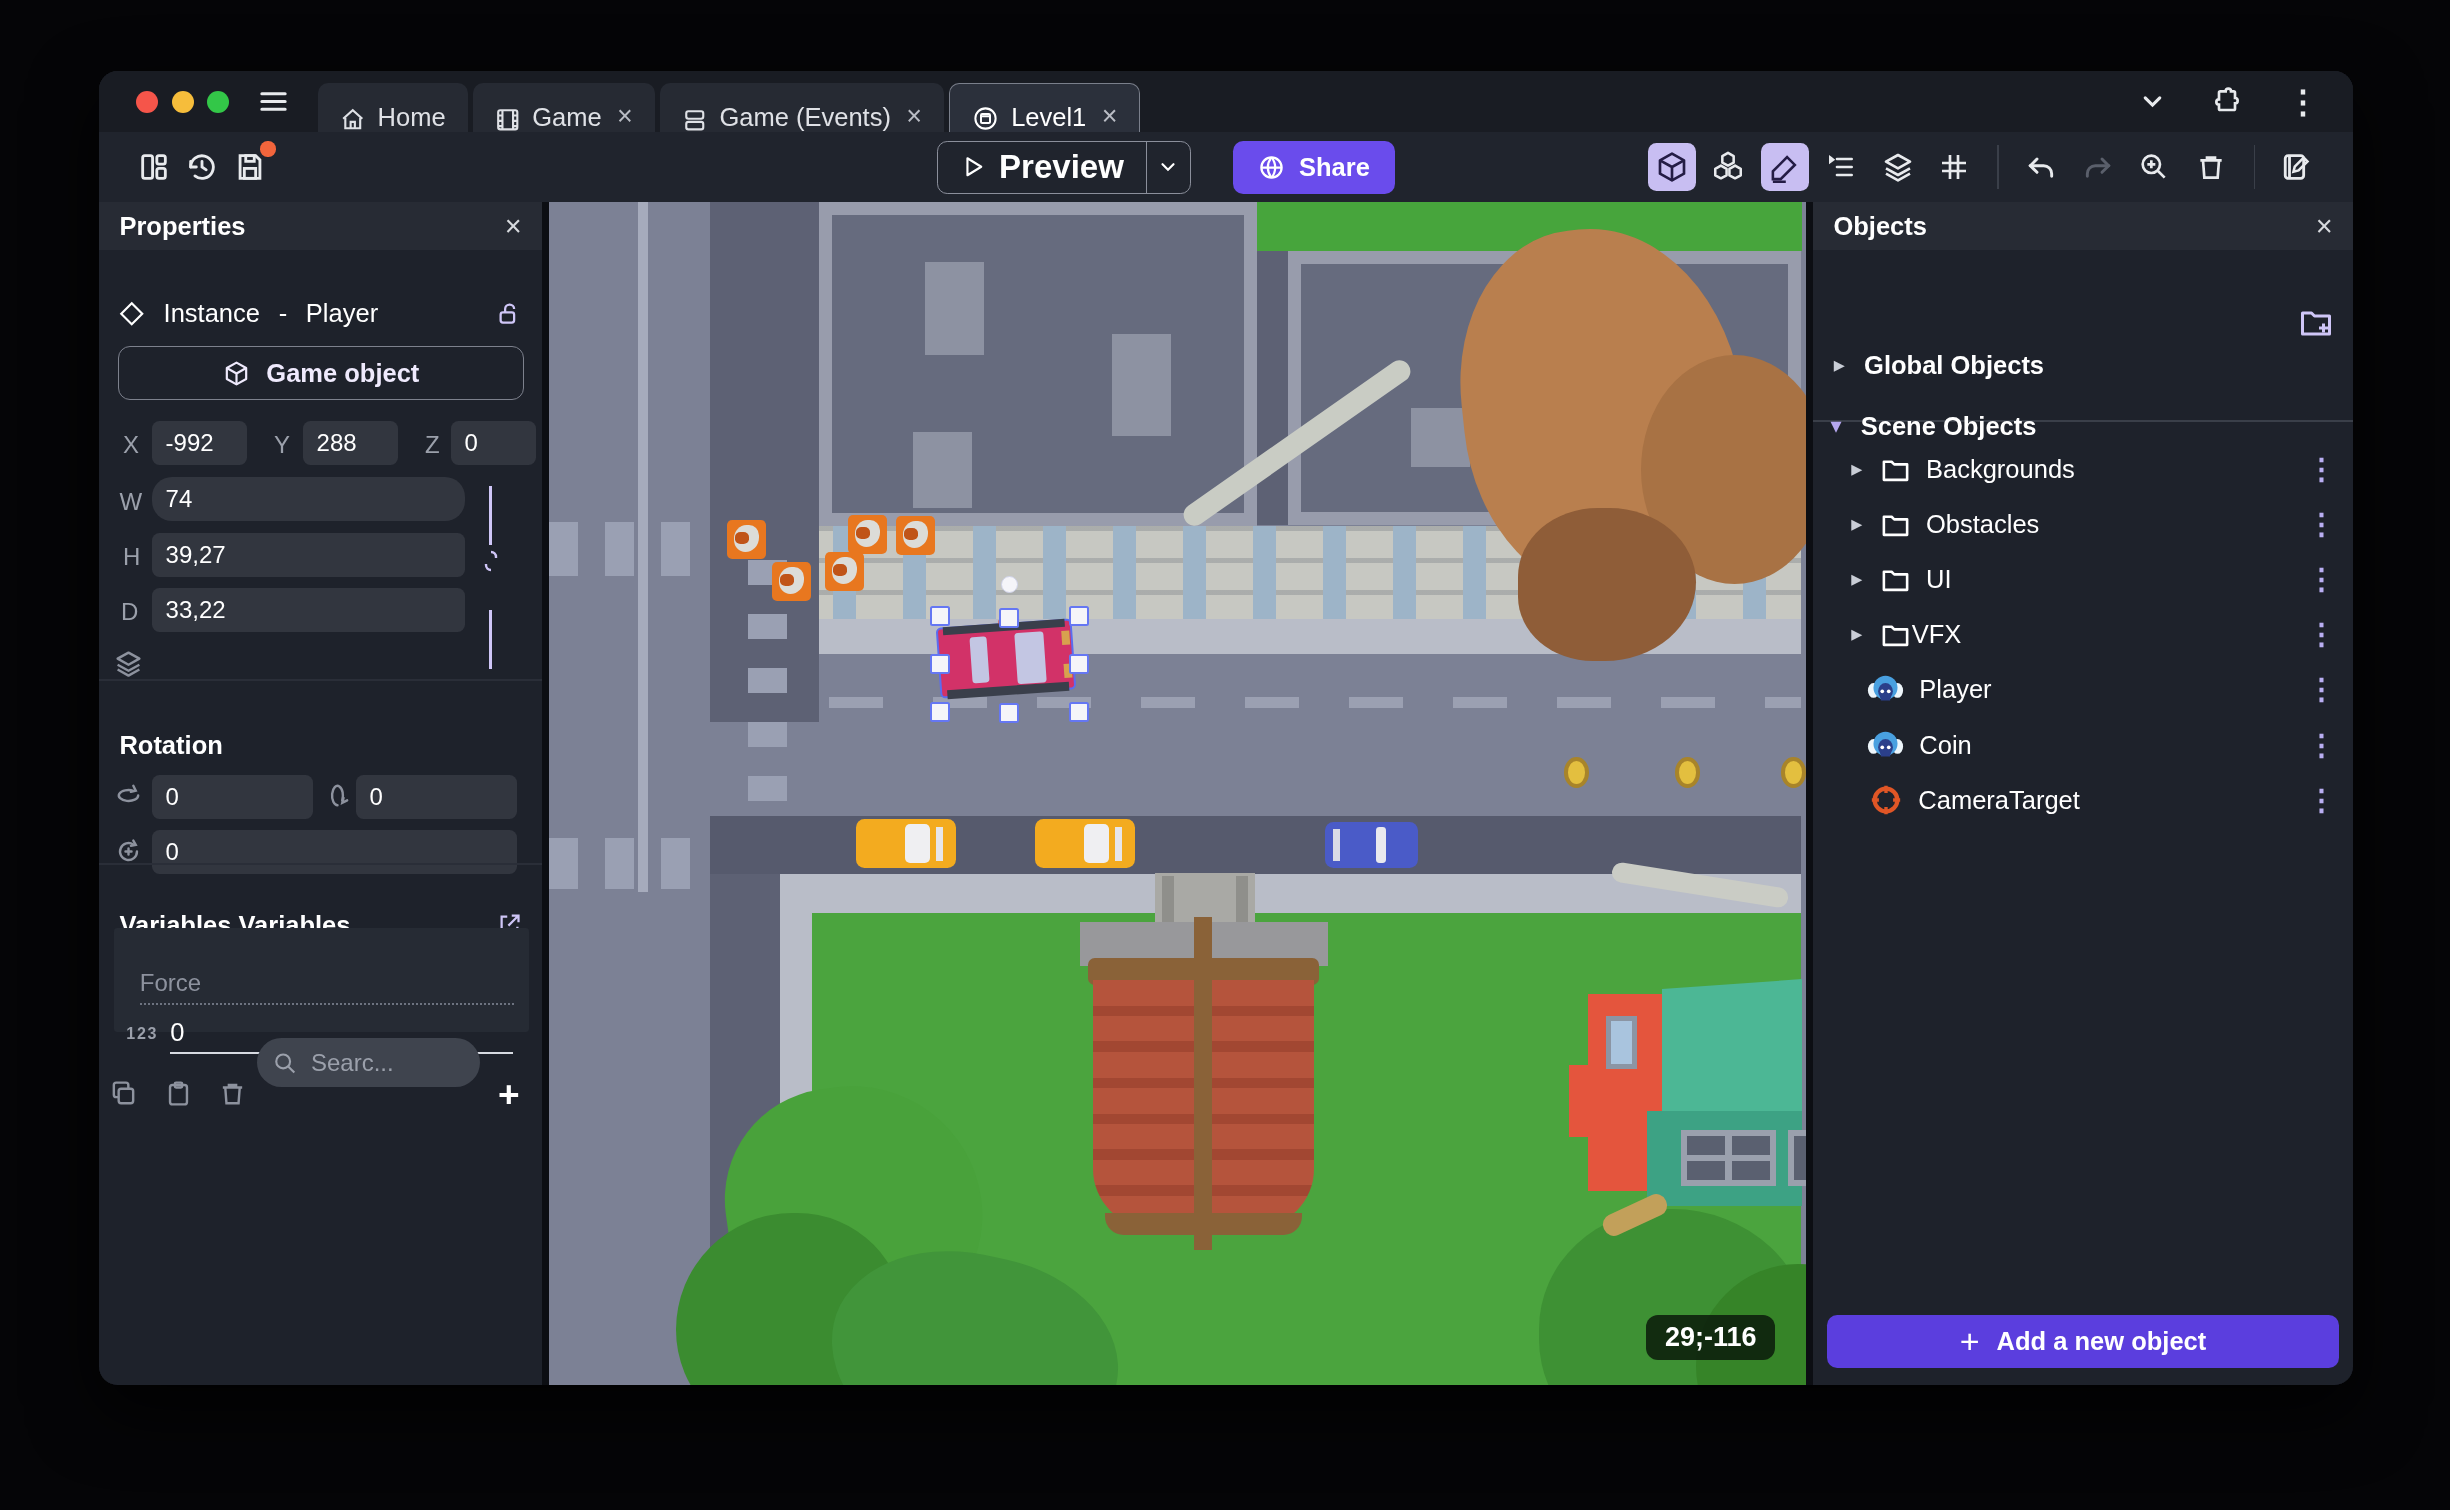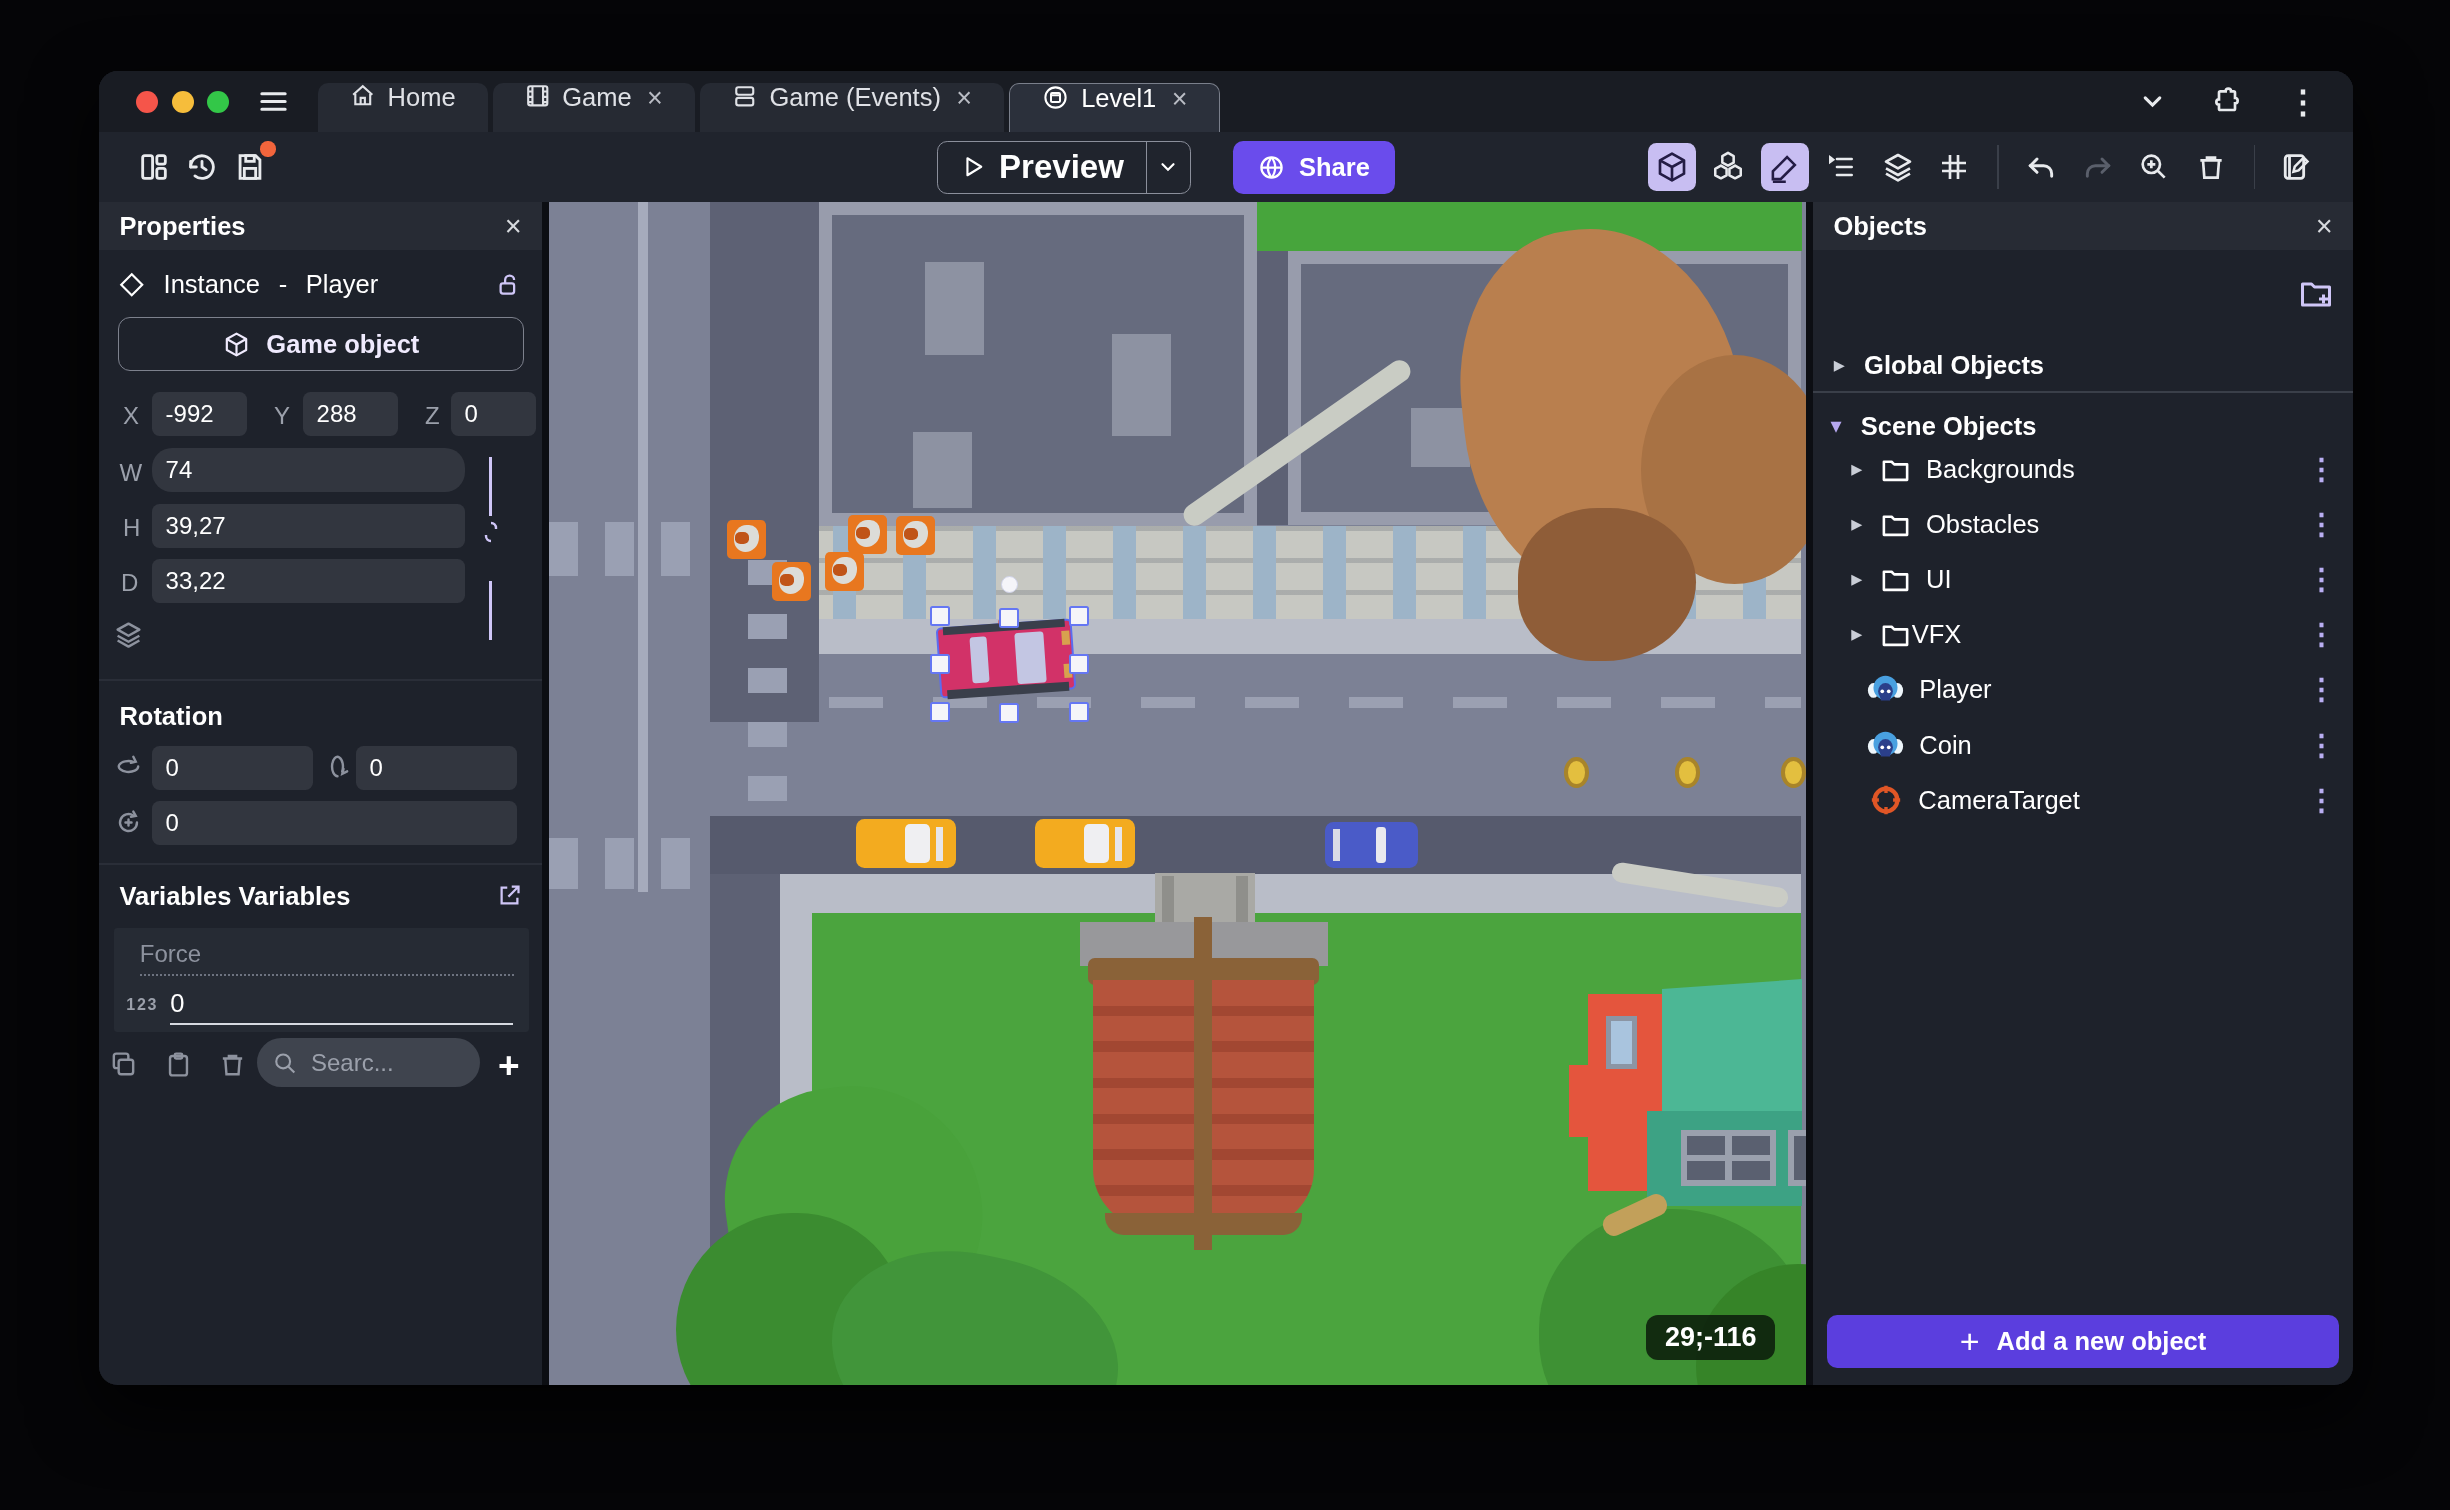--- a/index.html
+++ b/index.html
@@ -7,21 +7,21 @@
   .stage { position:relative; width:2450px; height:1510px; overflow:hidden; }
   .window { position:absolute; left:99px; top:71px; width:2254px; height:1314px;
             background:#20242d; border-radius:18.7px; overflow:hidden;
             box-shadow:0 25.5px 68px rgba(0,0,0,.8); display:flex; flex-direction:column; }
 
   
   .titlebar { height:61px; background:#191c23; display:flex; align-items:center; padding:0 34px 0 37px; flex:0 0 auto; }
   .dot { width:22px; height:22px; border-radius:50%; margin-right:13.6px; }
   .hamburger { margin:0 29px 0 15.3px; color:#e8eaed; }
   .tabs { display:flex; align-items:flex-end; height:100%; gap:5.1px; }
-  .tab { display:flex; align-items:flex-start; gap:12px; height:49px; margin-top:12px; padding:0 32px;
+  .tab { display:flex; align-items:flex-end; gap:12px; height:49px; margin-top:12px; padding:0 22px;
          background:#262a33; border-radius:10.2px 10.2px 0 0; color:#dfe1e6; font-size:25.5px; }
   .tab.active { background:#2b303b; border:1.7px solid #7a7f8b; border-bottom:none; color:#ffffff; }
   .tab .close { font-size:27px; color:#b9bcc4; margin-left:3.4px; }
   .bar-right { margin-left:auto; display:flex; align-items:center; gap:44px; color:#e8eaed; }
   .kebab-glyph { font-size:32px; font-weight:bold; color:#e8eaed; line-height:1; }
 
   
   .toolbar { height:70px; background:#20242d; display:flex; align-items:center; padding:0 31px; flex:0 0 auto; }
   .tool-ic { width:48px; height:48px; display:flex; align-items:center; justify-content:center;
              color:#e8eaed; border-radius:8.5px; position:relative; }
@@ -40,21 +40,21 @@
   .content { flex:1; display:flex; background:#0c0e13; overflow:hidden; }
   .panel { background:#1e222b; position:relative; }
   .panel-header { height:48px; background:#272b34; display:flex; align-items:center; padding:0 20.4px;
                   color:#fff; font-size:25.5px; font-weight:bold; }
   .panel-header .close { margin-left:auto; font-size:29px; font-weight:normal; color:#d7dade; }
   .props { width:443px; flex:0 0 auto; margin-right:6.8px; }
   .objects { width:540px; flex:0 0 auto; margin-left:6.8px; }
   .canvas { flex:1; position:relative; background:#7c8195; overflow:hidden; }
 
   
-  .abs { position:absolute; }
+  .abs { position:absolute;margin-top:29px; }
   .lbl { color:#9ba0ab; font-size:24px; }
   .field { background:#32363f; border:none; border-radius:7.6px; color:#fff; font-size:24px;
            font-family:"Liberation Sans",sans-serif; padding:0 13.6px; height:44px; }
   .sec-divider { position:absolute; left:0; right:0; height:1.7px; background:#2a2e38; }
   .props .title2 { color:#fff; font-size:25.5px; font-weight:bold; }
   .vars-block { position:absolute; left:15.3px; width:415px; background:#262b34; border-radius:3.4px; }
   .icon-dim { color:#8d929e; }
   .pill { background:#3f444e; border:none; border-radius:25.5px; color:#fff; font-size:24px;
           font-family:"Liberation Sans",sans-serif; padding:0 15.3px 0 54px; }
   .pill::placeholder, .field::placeholder { color:#9ba0ab; }

